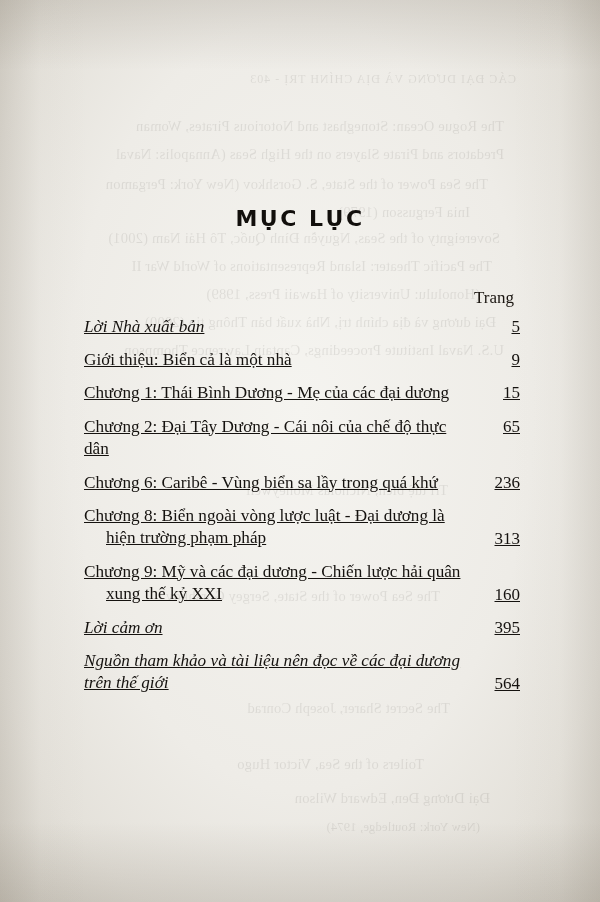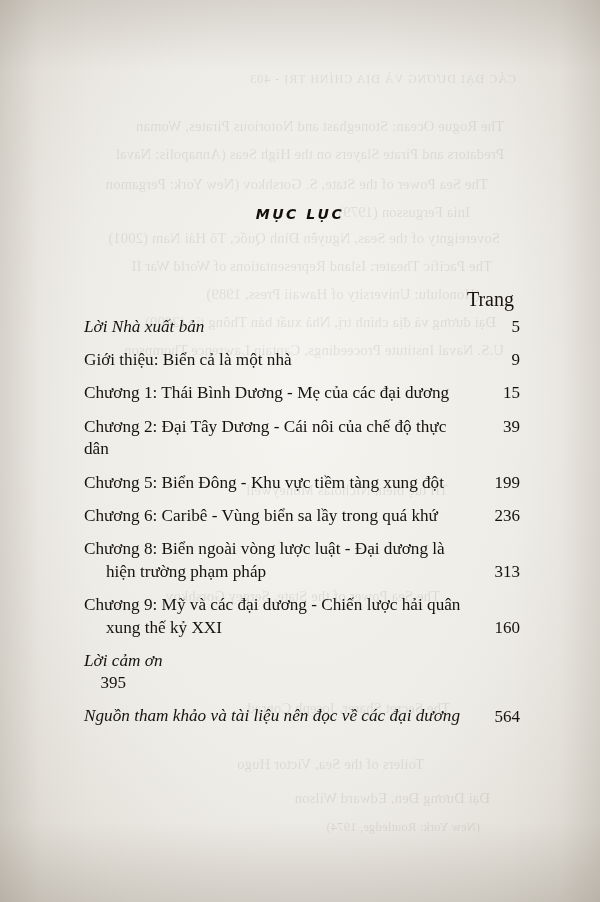--- a/index.html
+++ b/index.html
@@ -62,66 +62,66 @@
   }
 
   .toc-title {
     position: absolute;
     top: 206px;
     left: 0;
     width: 100%;
     text-align: center;
     font-family: "DejaVu Sans", sans-serif;
     font-weight: bold;
-    font-size: 14px;
+    font-size: 22px;
     letter-spacing: 2.5px;
     color: #120f0c;
-    font-style: italic;
   }
 
   .trang {
     position: absolute;
     top: 288px;
     right: 86px;
-    font-size: 20px;
+    font-size: 17px;
     font-style: normal;
     color: #1a1510;
   }
 
   .toc {
     position: absolute;
     top: 316px;
     left: 84px;
     right: 80px;
   }
 
   .row {
     display: flex;
     align-items: flex-start;
     justify-content: space-between;
     margin-bottom: 10.5px;
     font-size: 17.2px;
     line-height: 1.32;
+    text-decoration: underline;
   }
   .row .label {
     flex: 1 1 auto;
     padding-right: 14px;
   }
   .row .label .l2 {
     display: block;
     padding-left: 22px;
   }
   .row .page-no {
     flex: 0 0 auto;
     width: 42px;
     text-align: right;
     font-size: 17px;
   }
   .row.italic .label { font-style: italic; }
-  .row.gap-top { margin-top: 6px; flex-direction: column; }
+  .row.gap-top { margin-top: 6px; }
   .row.align-bottom .page-no { align-self: flex-end; }
 </style>
 </head>
 <body>
 
 <div class="page">
 
   <div class="bleed">
     <div class="bl head" style="top:72px; left:84px;">CÁC ĐẠI DƯƠNG VÀ ĐỊA CHÍNH TRỊ - 403</div>
     <div class="bl" style="top:118px; left:96px;">The Rogue Ocean: Stoneghast and Notorious Pirates, Woman</div>
@@ -159,29 +159,25 @@
         <div class="page-no">9</div>
       </div>
 
       <div class="row">
         <div class="label">Chương 1: Thái Bình Dương - Mẹ của các đại dương</div>
         <div class="page-no">15</div>
       </div>
 
       <div class="row">
         <div class="label">Chương 2: Đại Tây Dương - Cái nôi của chế độ thực dân</div>
-        <div class="page-no">39</div>
-      </div>
-
-
-
-      <div class="row">
-        <div class="label">Chương 5: Biển Đông - Khu vực tiềm tàng xung đột</div>
-        <div class="page-no">199</div>
-      </div>
+        <div class="page-no">65</div>
+      </div>
+
+
+
 
       <div class="row">
         <div class="label">Chương 6: Caribê - Vùng biển sa lầy trong quá khứ</div>
         <div class="page-no">236</div>
       </div>
 
 
       <div class="row align-bottom">
         <div class="label">
           <span>Chương 8: Biển ngoài vòng lược luật - Đại dương là</span>
@@ -199,19 +195,20 @@
       </div>
 
       <div class="row italic gap-top">
         <div class="label">Lời cảm ơn</div>
         <div class="page-no">395</div>
       </div>
 
       <div class="row italic align-bottom">
         <div class="label">
           <span>Nguồn tham khảo và tài liệu nên đọc về các đại dương</span>
+          <span style="display:block;">trên thế giới</span>
         </div>
         <div class="page-no">564</div>
       </div>
 
     </div>
   </div>
 </div>
 
 </body></html>

